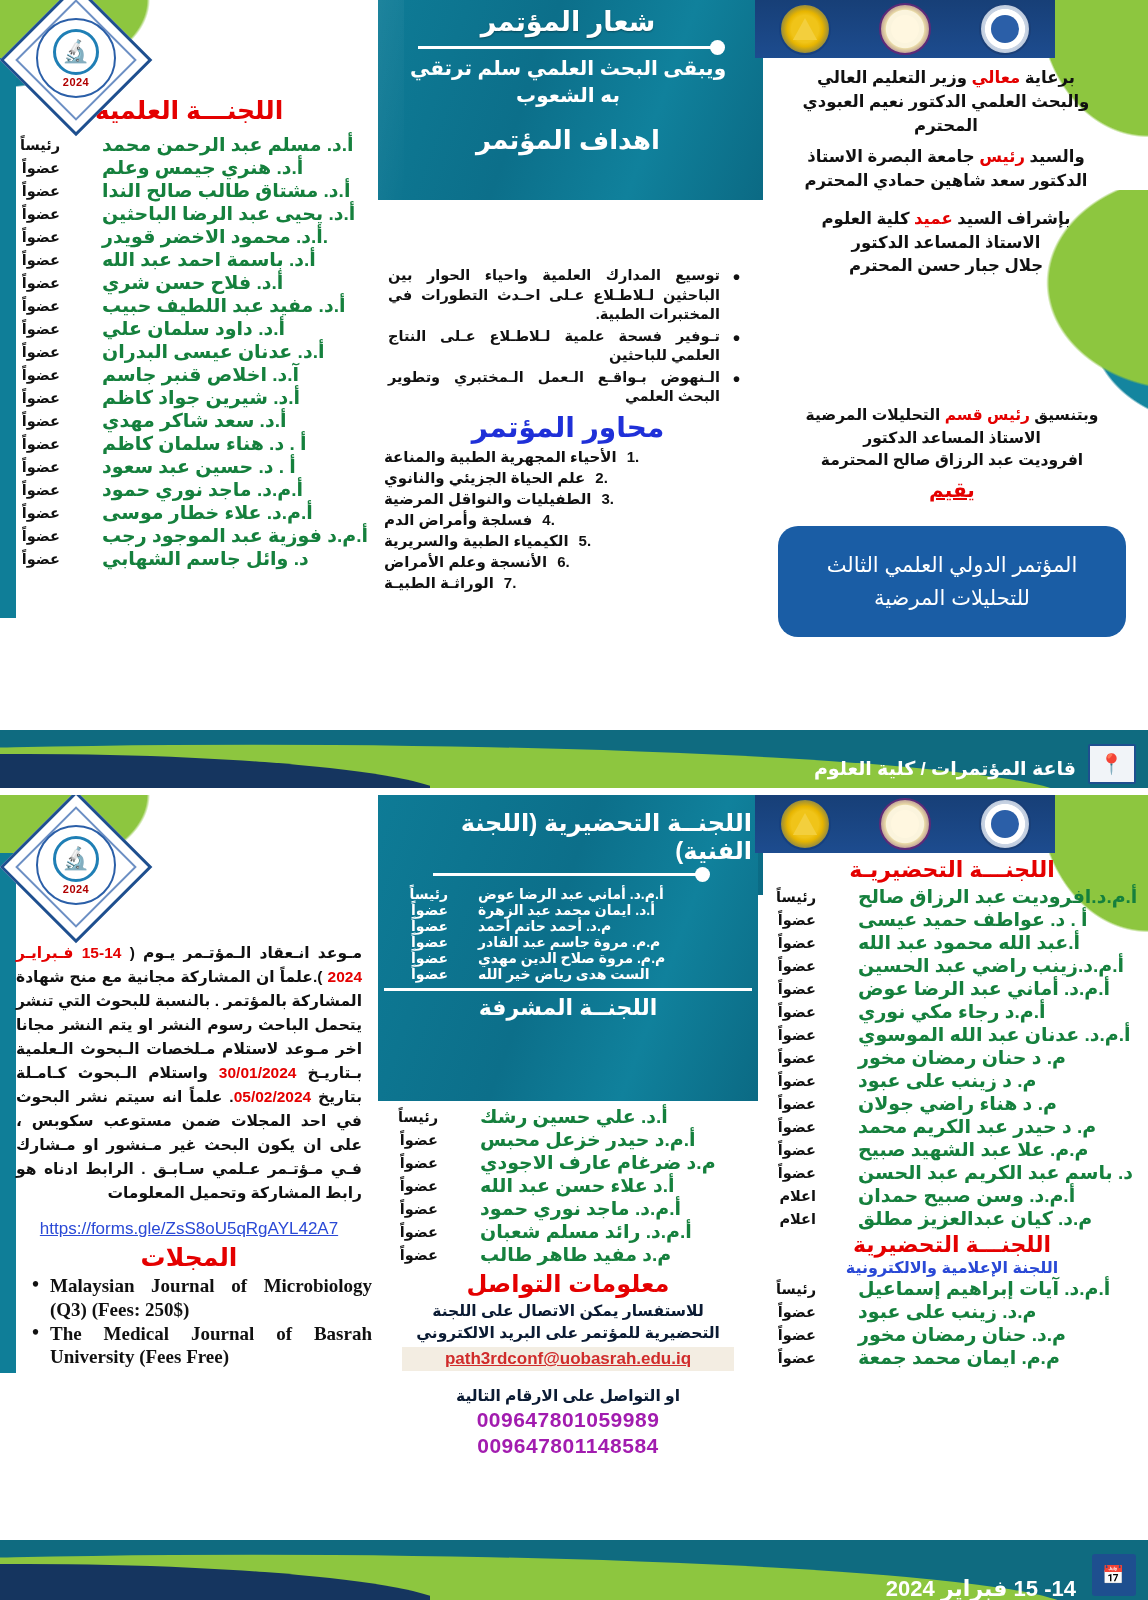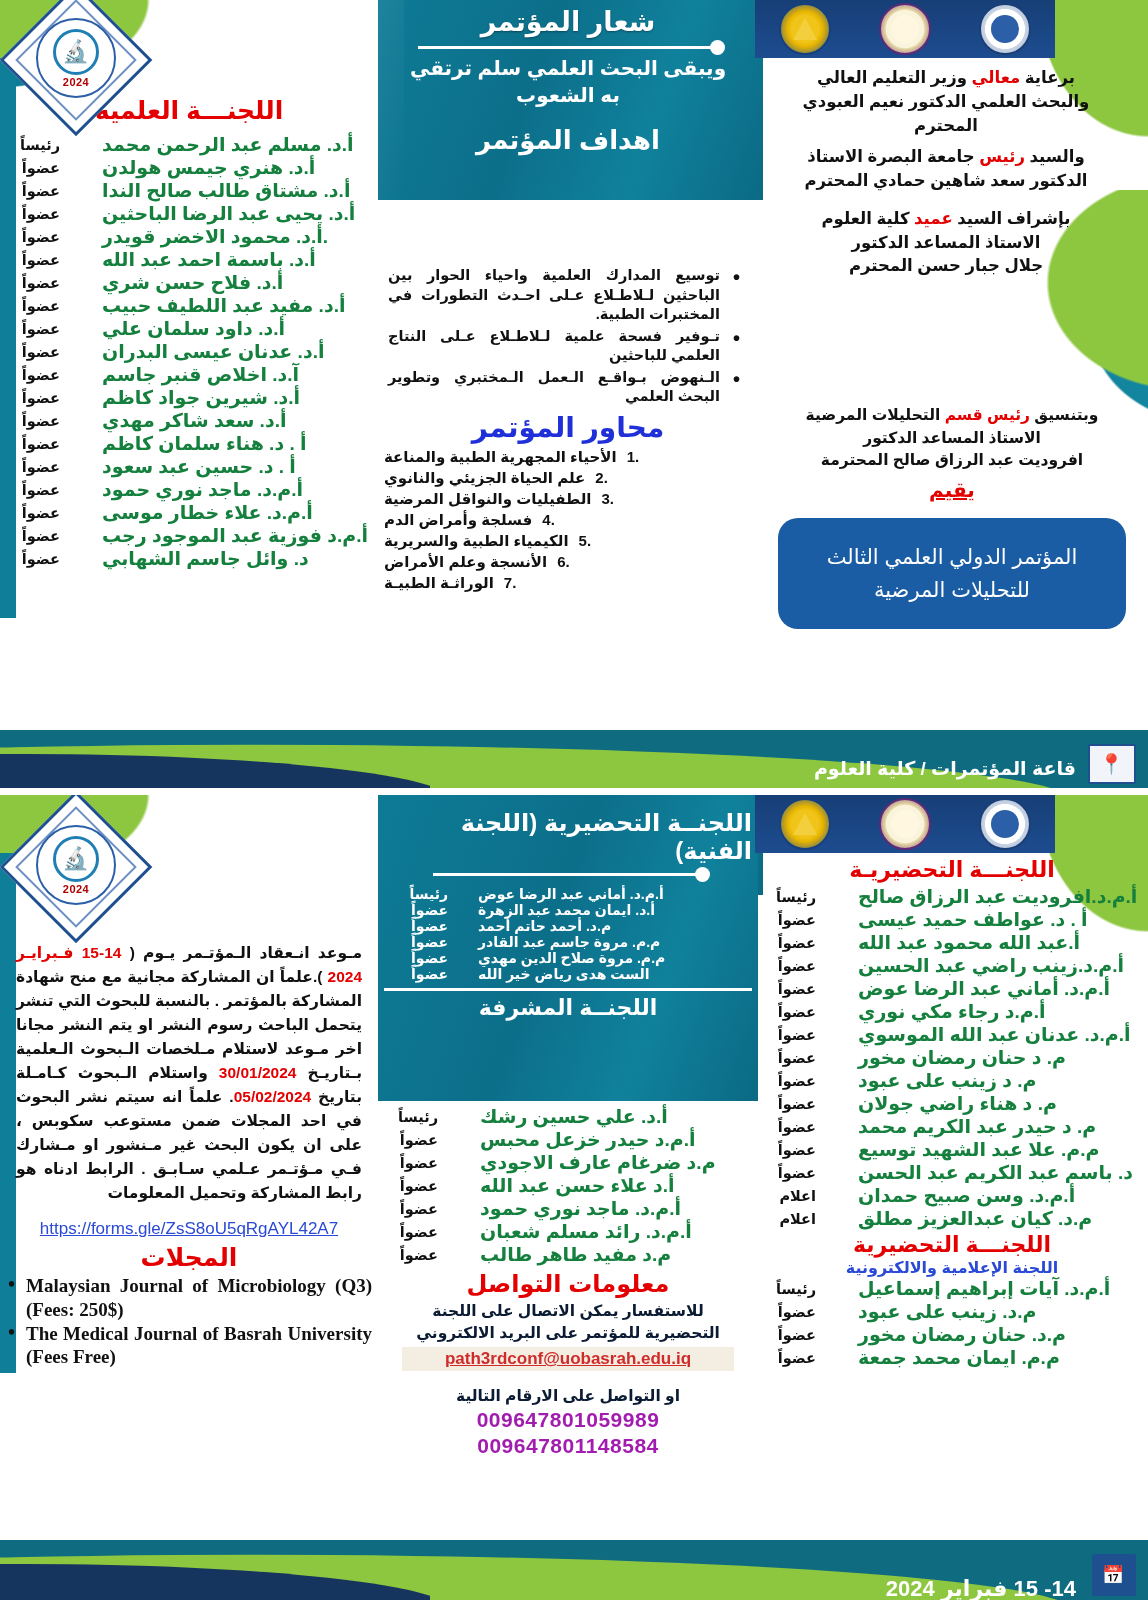--- a/index.html
+++ b/index.html
@@ -212,21 +212,21 @@
   .patron .hl { color: #e40000; }
   .patron p { margin-bottom: 7px; }
   .coord {
     direction: rtl; text-align: center;
     font-size: 15.5px; font-weight: bold; color: #111;
     line-height: 1.45;
     padding: 0 20px;
   }
   .yuqeem {
     text-align: center; color: #e40000; font-weight: bold;
-    font-size: 20px; text-decoration: underline; margin: 6px 0 16px;
+    font-size: 20px; text-decoration: underline; margin: 6px 0 24px;
   }
   .conf-box {
     margin: 0 22px; background: #1a5da5; color: #fff;
     border-radius: 20px; text-align: center;
     padding: 22px 16px; line-height: 1.6;
     font-size: 21px;
   }
   
   .rt-blob {
     position: absolute; left: 0; top: 190px;
@@ -317,21 +317,21 @@
   .notes {
     direction: rtl; text-align: justify; font-size: 15.5px; font-weight: bold;
     color: #111; line-height: 1.55; padding: 0 16px;
   }
   .notes .red { color: #e40000; }
   .formlink {
     display:block; text-align:center; color:#2a49d6; font-size: 17px;
     text-decoration: underline; margin: 14px 0 4px; direction: ltr;
   }
   .journals-title { text-align:center; color:#e40000; font-weight:bold; font-size:25px; margin-bottom:2px;}
-  .journals { direction: ltr; list-style: none; padding: 0 6px 0 6px; }
+  .journals { direction: ltr; list-style: none; padding: 0 6px 0 30px; }
   .journals li {
     position: relative; padding-left: 20px;
     font-family: "Liberation Serif", "DejaVu Serif", serif;
     font-size: 19px; font-weight: bold; color:#111; line-height:1.25;
     text-align: justify;
   }
   .journals li::before { content:"•"; position:absolute; left:2px; top:-2px; font-size:20px;}
   .red-title-sm { text-align:center; color:#e40000; font-weight:bold; font-size:22px; }
   .blue-title-sm { text-align:center; color:#2a49d6; font-weight:bold; font-size:16px; }
 </style>
@@ -372,21 +372,21 @@
 
     <div class="col-left" style="padding-top:96px;">
       <div class="sec-title-red">اللجنـــة العلمية</div>
       <table class="roster" style="margin-top:8px;">
         <tbody id="sci-body">
             <tr>
               <td class="name">أ.د. مسلم عبد الرحمن محمد</td>
               <td class="role">رئيساً</td>
             </tr>
             <tr>
-              <td class="name">أ.د. هنري جيمس هولدن</td>
+              <td class="name">أ.د. هنري جيمس وعلم</td>
               <td class="role">عضواً</td>
             </tr>
             <tr>
               <td class="name">أ.د. مشتاق طالب صالح الندا</td>
               <td class="role">عضواً</td>
             </tr>
             <tr>
               <td class="name">أ.د. يحيى عبد الرضا الباحثين</td>
               <td class="role">عضواً</td>
             </tr>
@@ -705,21 +705,21 @@
             </tr>
             <tr>
               <td class="name">م. د هناء راضي جولان</td>
               <td class="role">عضواً</td>
             </tr>
             <tr>
               <td class="name">م. د  حيدر عبد الكريم محمد</td>
               <td class="role">عضواً</td>
             </tr>
             <tr>
-              <td class="name">م.م. علا عبد الشهيد توسيع</td>
+              <td class="name">م.م. علا عبد الشهيد صبيح</td>
               <td class="role">عضواً</td>
             </tr>
             <tr>
               <td class="name">د. باسم عبد الكريم عبد الحسن</td>
               <td class="role">عضواً</td>
             </tr>
             <tr>
               <td class="name">أ.م.د. وسن صبيح حمدان</td>
               <td class="role">اعلام</td>
             </tr>

